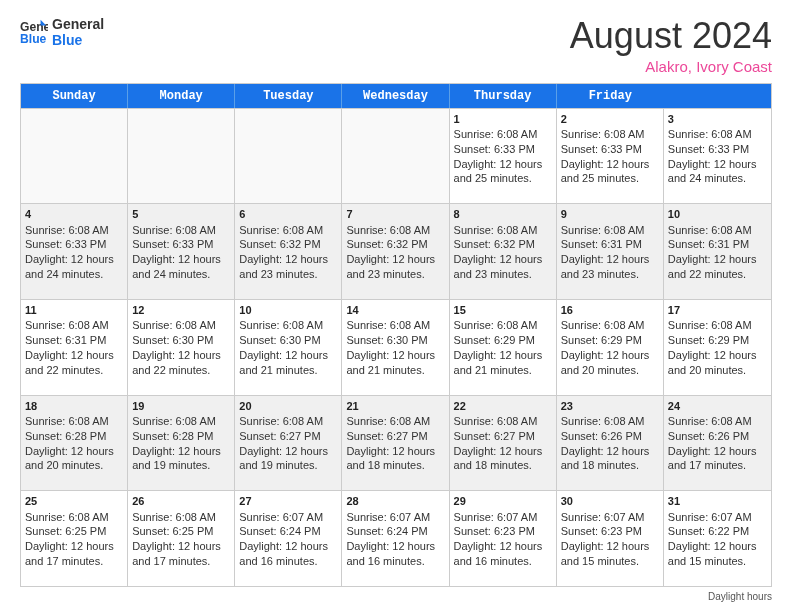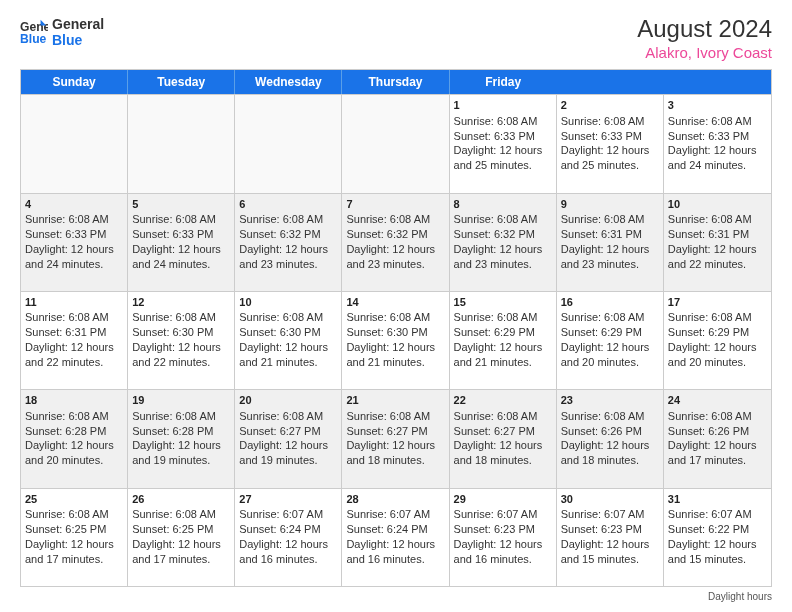--- a/index.html
+++ b/index.html
@@ -29,21 +29,21 @@
       gap: 4px;
     }
     .logo-icon {
       width: 28px;
       height: 28px;
     }
     .title-block {
       text-align: right;
     }
     .month-year {
-      font-size: 24px;
+      font-size: 36px;
       font-weight: 300;
       color: #333;
       line-height: 1.1;
     }
     .location {
       font-size: 15px;
       color: #ec4899;
       margin-top: 2px;
     }
     .calendar {
@@ -57,20 +57,21 @@
       grid-template-columns: repeat(7, 1fr);
       background: #1a73e8;
     }
     .cal-header-cell {
       color: #fff;
       font-size: 12px;
       font-weight: bold;
       text-align: center;
       padding: 5px 2px;
       border-right: 1px solid #5a9fe8;
+      font-family: Liberation Mono, monospace;
     }
     .cal-header-cell:last-child {
       border-right: none;
     }
     .cal-body {
       display: flex;
       flex-direction: column;
       flex: 1;
     }
     .cal-row {
@@ -135,20 +136,21 @@
     </div>
     <div class="title-block">
       <div class="month-year">August 2024</div>
       <div class="location">Alakro, Ivory Coast</div>
     </div>
   </div>
 
   <div class="calendar">
     <div class="cal-header-row">
     <div class="cal-header-cell">Sunday</div>
+        <div class="cal-header-cell">Monday</div>
         <div class="cal-header-cell">Tuesday</div>
         <div class="cal-header-cell">Wednesday</div>
         <div class="cal-header-cell">Thursday</div>
         <div class="cal-header-cell">Friday</div>
       </div>
     <div class="cal-body">
     <div class="cal-row">
           <div class="cal-cell empty"></div>
           <div class="cal-cell empty"></div>
           <div class="cal-cell empty"></div>

